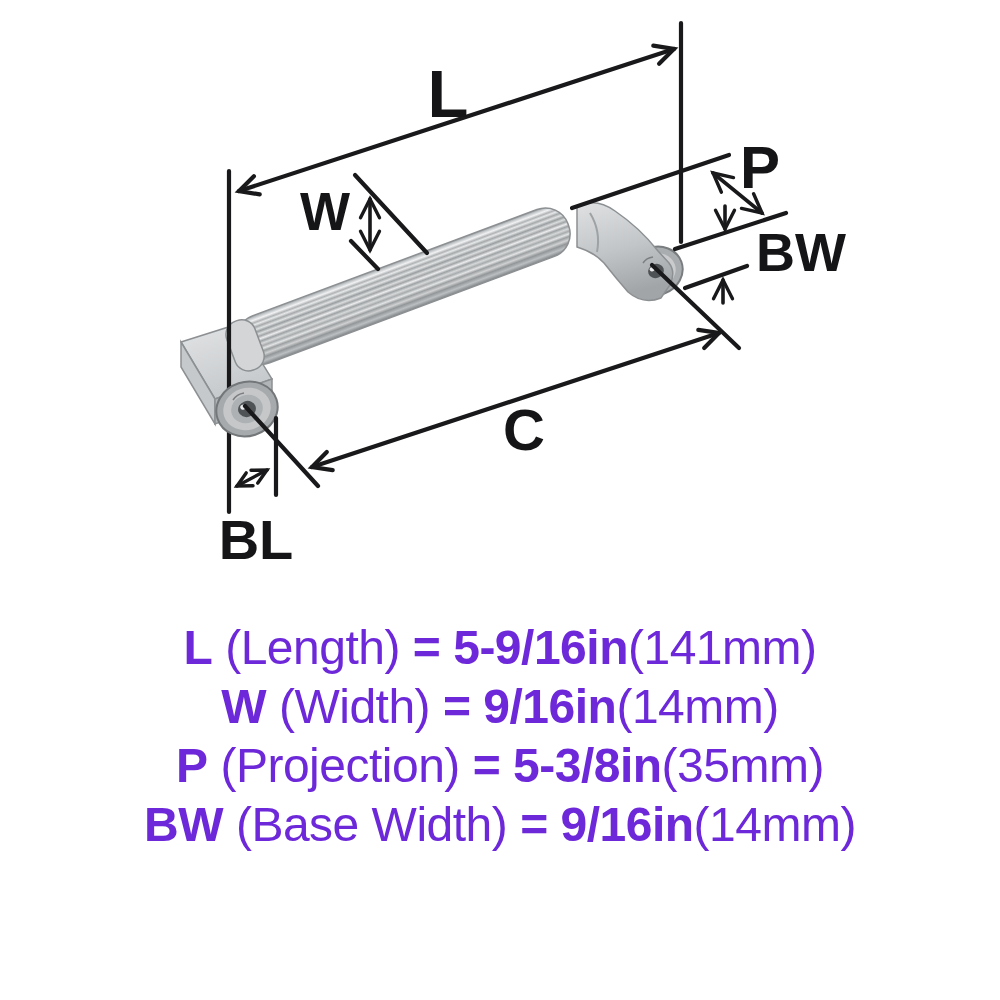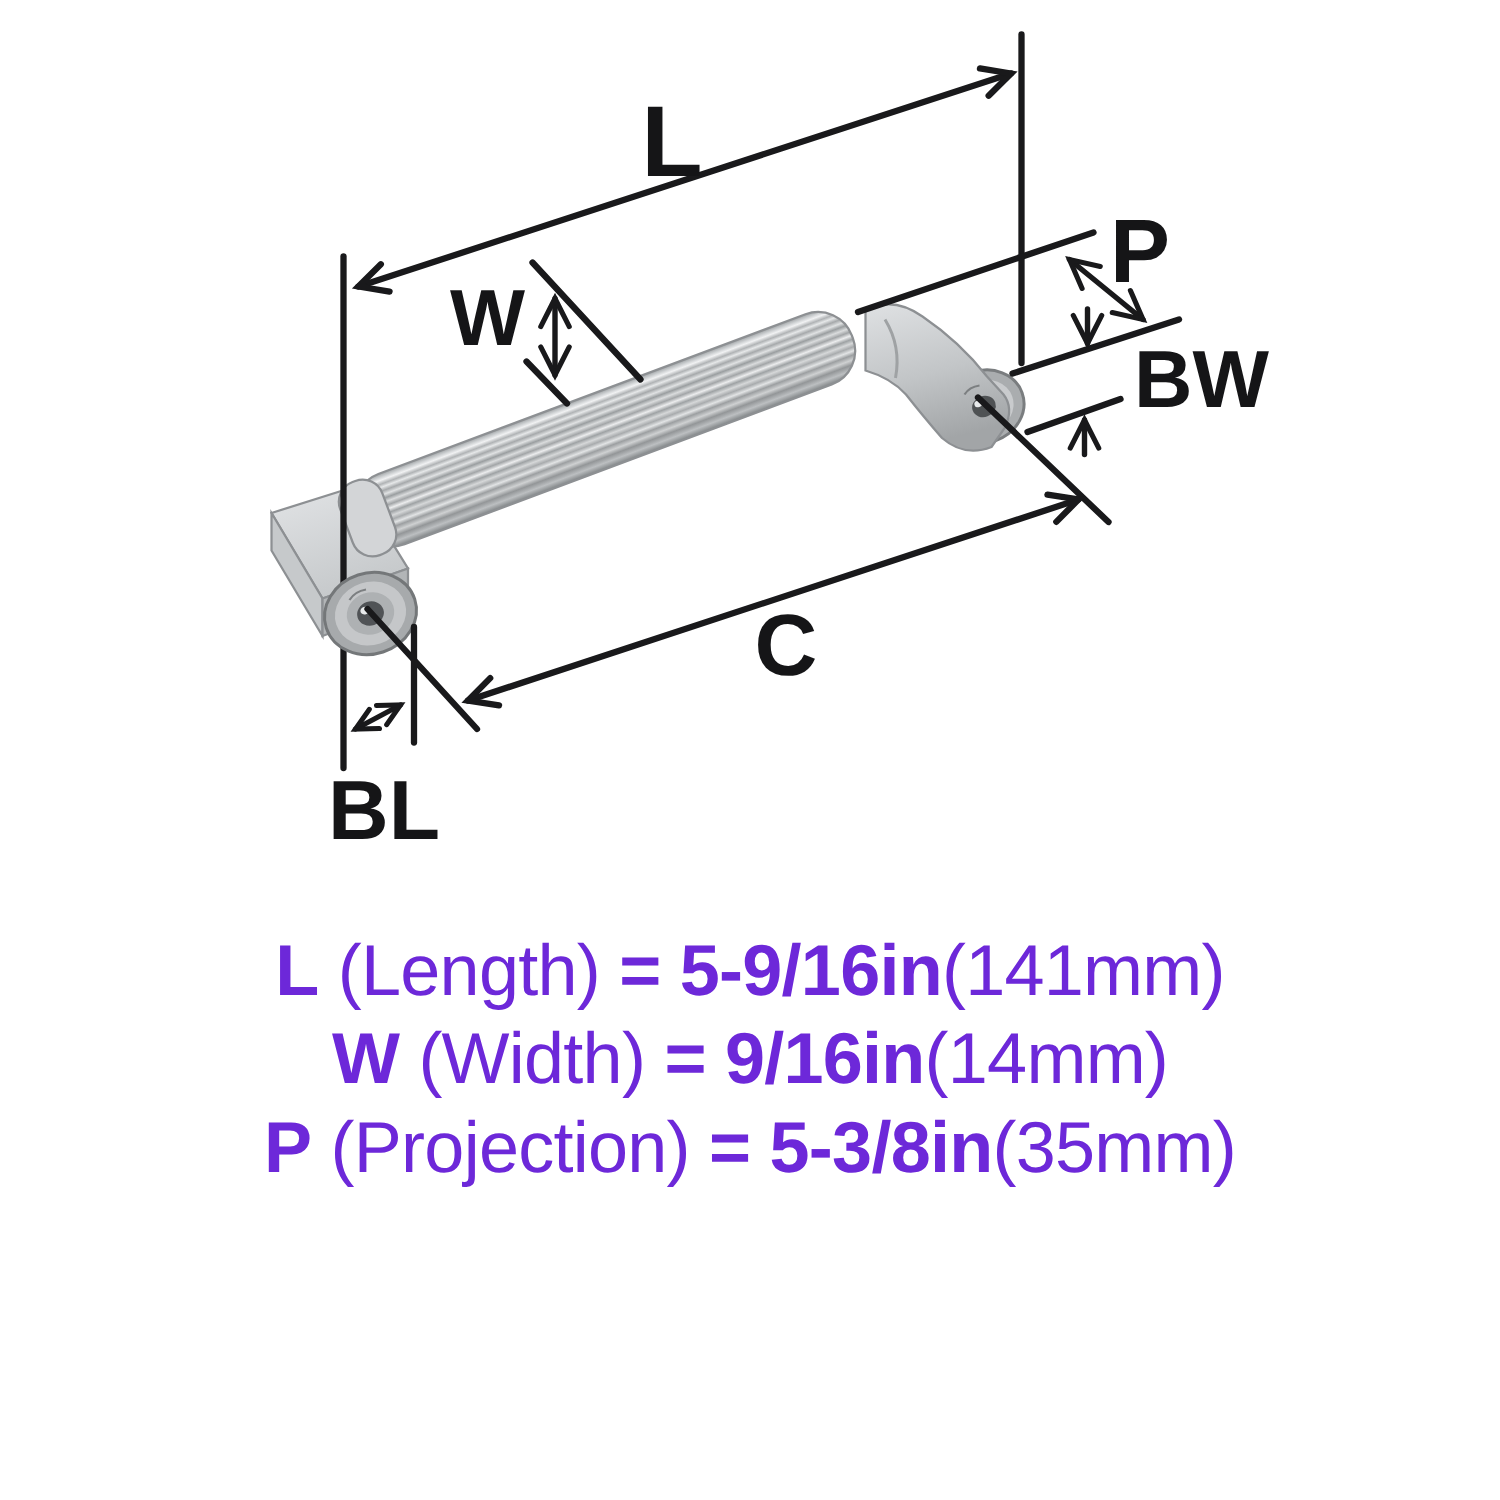--- a/index.html
+++ b/index.html
@@ -165,15 +165,21 @@
       <span class="r">(Width)</span>
       <span class="b">=</span>
       <span class="b">9/16in</span><span class="r">(14mm)</span>
     </div>
     <div class="legend-row">
       <span class="b">P</span>
       <span class="r">(Projection)</span>
       <span class="b">=</span>
       <span class="b">5-3/8in</span><span class="r">(35mm)</span>
     </div>
+    <div class="legend-row">
+      <span class="b">BW</span>
+      <span class="r">(Base Width)</span>
+      <span class="b">=</span>
+      <span class="b">9/16in</span><span class="r">(14mm)</span>
+    </div>
   </div>
 
 </div>
 
 </body></html>

